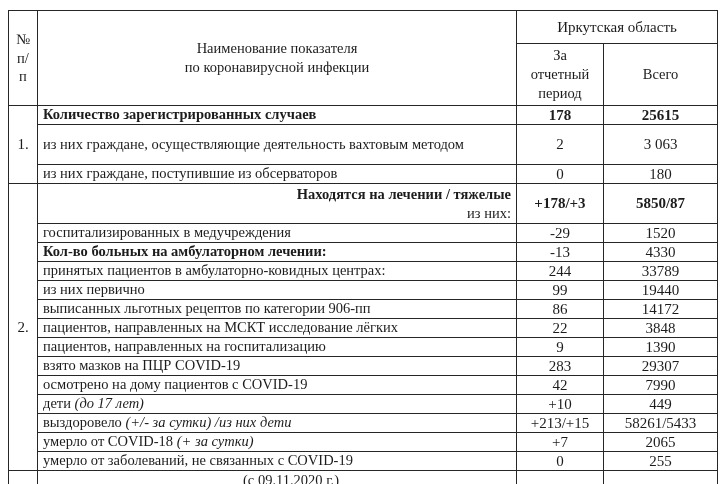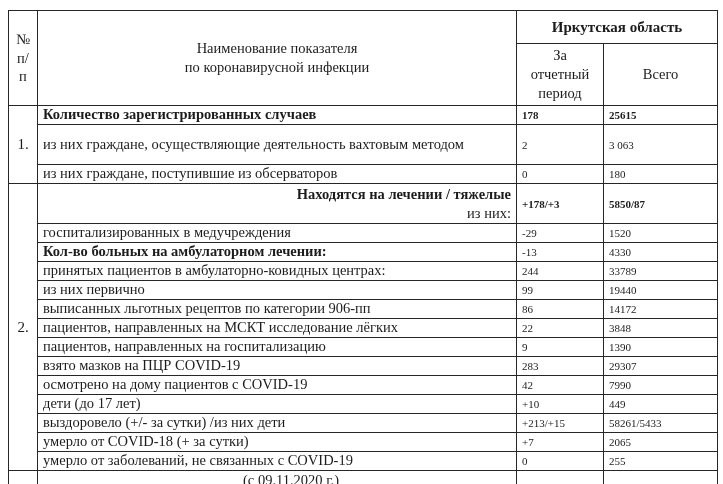--- a/index.html
+++ b/index.html
@@ -10,27 +10,27 @@
   }
   table.report{
     border-collapse:collapse;table-layout:fixed;
     position:absolute;left:8px;top:10px;width:709px;
   }
   .report th,.report td{
     border:1.5px solid #262626;padding:0 5px;overflow:hidden;
     vertical-align:middle;
   }
   th{font-weight:normal;}
-  .hdr-region{font-weight:bold;font-size:15px;text-align:center;height:32px;}
+  .hdr-region{font-weight:normal;font-size:15px;text-align:center;height:32px;}
   .hdr-cell{text-align:center;white-space:pre-line;font-size:14.5px;line-height:1.3;}
   .c-num{text-align:center;font-size:15px;padding:0;}
   .c-label{font-size:14.5px;line-height:1.2;padding:0 8px;text-align:left;}
-  .c-val{text-align:left;font-size:11px;padding:0 3px;font-family:Liberation Serif, serif;}
+  .c-val{text-align:center;font-size:15px;padding:0 3px;font-family:Liberation Serif, serif;}
   .b{font-weight:bold;margin-left:42px;}
-  .it{}
+  .it{font-style:italic;}
   tr.h1{height:19px;}
   tr.h2{height:40px;}
   tr.hpartial{height:20px;}
   .justify{text-align:justify;line-height:1.45;}
   .two-line div{line-height:1.3;text-align:right;}
   .frag{display:inline-block;padding-left:200px;font-size:14.5px;}
 </style>
 </head>
 <body>
 

